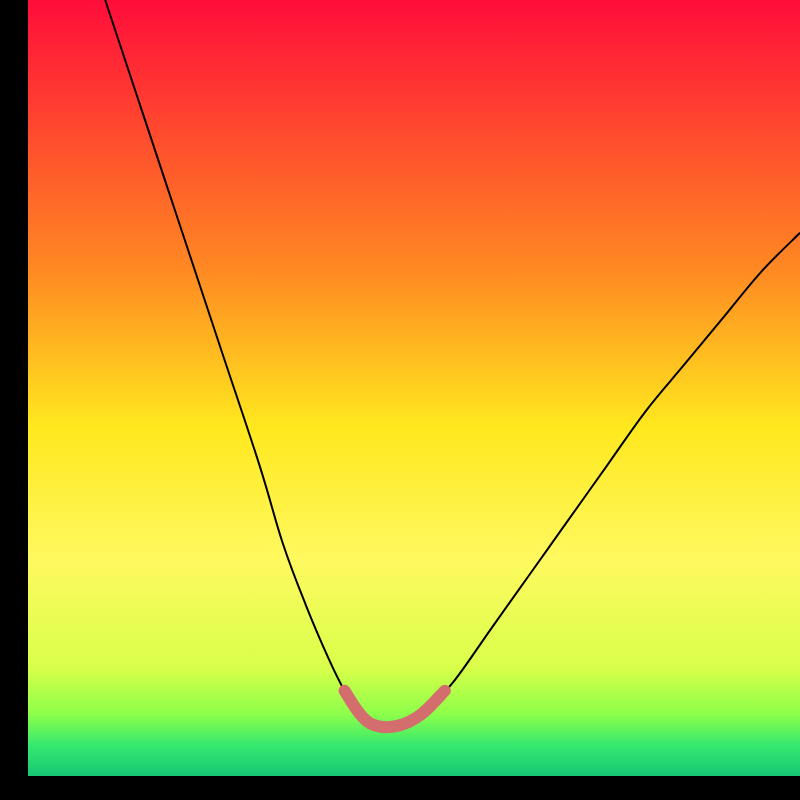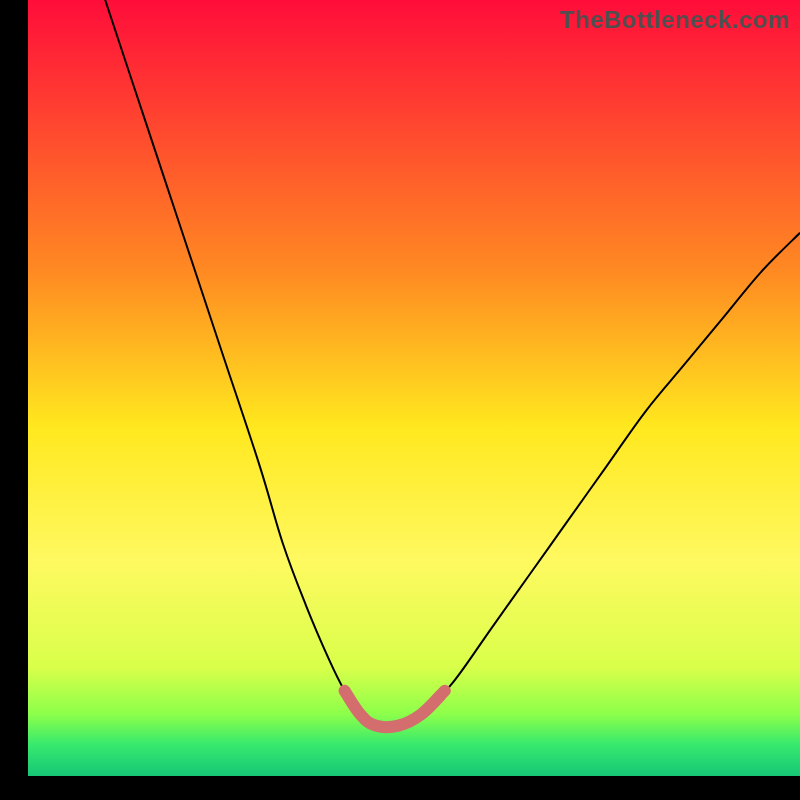--- a/index.html
+++ b/index.html
@@ -33,21 +33,20 @@
     top: 0; left: 0;
     width: 800px;
     height: 800px;
     display: block;
   }
 </style>
 </head>
 <body>
 
 <div class="frame">
-  <div class="watermark">TheBottleneck.com</div>
   <svg class="plot" viewBox="0 0 800 800">
     <defs>
       <linearGradient id="bgGrad" x1="0" y1="0" x2="0" y2="1">
           <stop offset="0%" stop-color="#ff0d3a"></stop>
           <stop offset="35%" stop-color="#ff8a22"></stop>
           <stop offset="55%" stop-color="#ffe81e"></stop>
           <stop offset="72%" stop-color="#fff960"></stop>
           <stop offset="86%" stop-color="#d9ff4a"></stop>
           <stop offset="92%" stop-color="#8dff4a"></stop>
           <stop offset="96%" stop-color="#36e96e"></stop>

